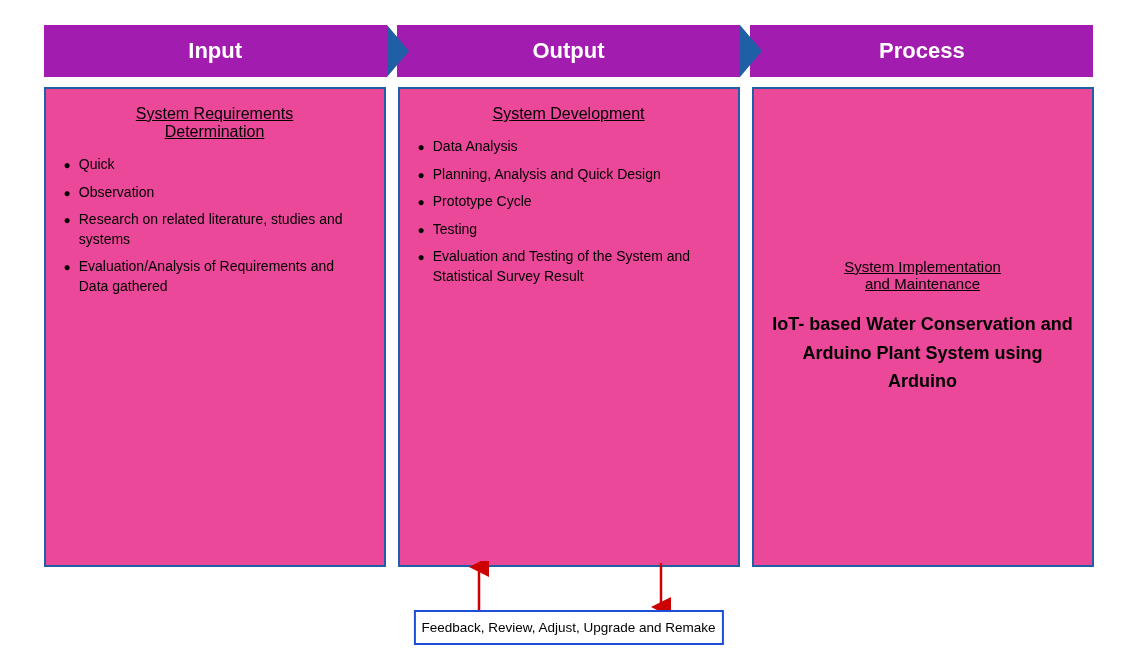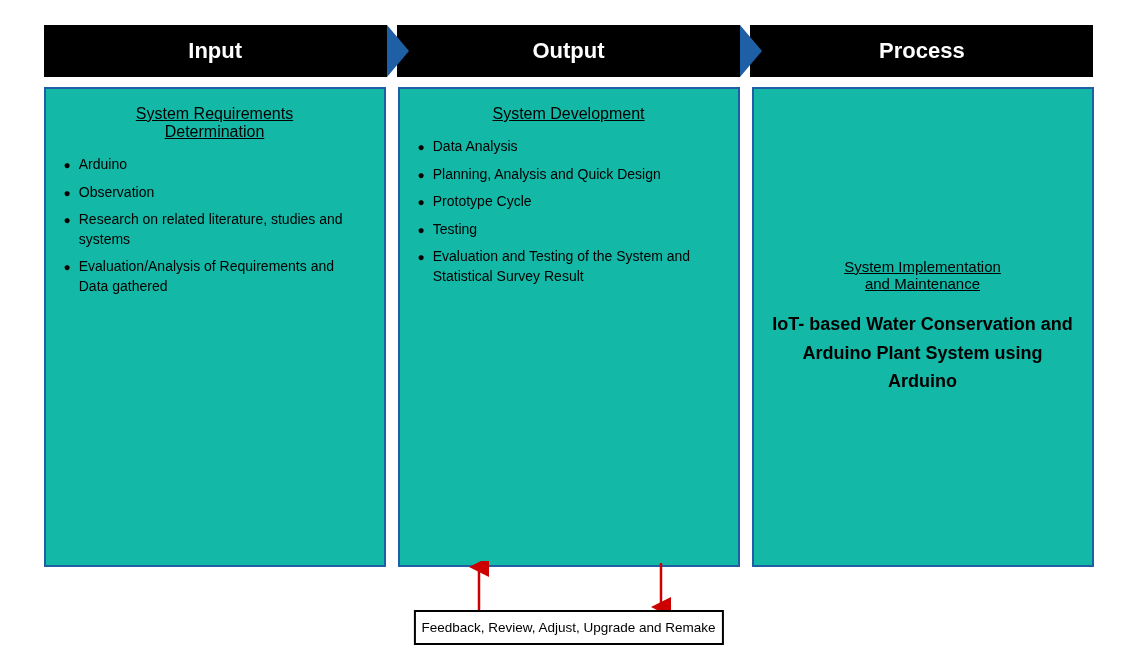--- a/index.html
+++ b/index.html
@@ -27,21 +27,21 @@
       gap: 0;
       margin-bottom: 10px;
     }
     .arrow-shape {
       display: flex;
       align-items: center;
       justify-content: center;
       font-weight: bold;
       font-size: 22px;
       color: white;
-      background: #000000;
+      background: #a21caf;
       height: 52px;
       flex: 1;
       position: relative;
       margin-right: 10px;
     }
     .arrow-shape::after {
       content: '';
       position: absolute;
       right: -22px;
       top: 0;
@@ -63,21 +63,21 @@
       display: flex;
       width: 100%;
       gap: 12px;
       flex: 1;
       align-items: stretch;
     }
     .content-box {
       flex: 1;
       border: 2px solid #1f5fa6;
       padding: 16px 18px;
-      background: #14b8a6;
+      background: #ec4899;
       font-size: 14px;
     }
     .box-title {
       text-decoration: underline;
       font-size: 16px;
       margin-bottom: 14px;
       text-align: left;
     }
     .bullet-list {
       list-style: none;
@@ -113,21 +113,21 @@
     .feedback-row {
       display: flex;
       width: 100%;
       align-items: flex-start;
       justify-content: center;
       margin-top: 8px;
       position: relative;
       height: 70px;
     }
     .feedback-box {
-      border: 2px solid #000000;
+      border: 2px solid #1d4ed8;
       padding: 8px 6px;
       font-size: 13.5px;
       background: #fff;
       white-space: nowrap;
       position: absolute;
       bottom: 0;
       left: 50%;
       transform: translateX(-50%);
     }
     svg.feedback-arrow {
@@ -150,21 +150,21 @@
       <span>Process</span>
     </div>
   </div>
 
   <div class="content-row">
 
     <div class="content-box">
       <div class="box-title" style="text-align:center;">System Requirements<br>Determination</div>
       <ul class="bullet-list">
         <li>
-            <span>Arduino</span>
+            <span>Quick</span>
           </li>
         <li>
             <span>Observation</span>
           </li>
         <li>
             <span>Research on related literature, studies and systems</span>
           </li>
         <li>
             <span>Evaluation/Analysis of Requirements and Data gathered</span>
           </li>

